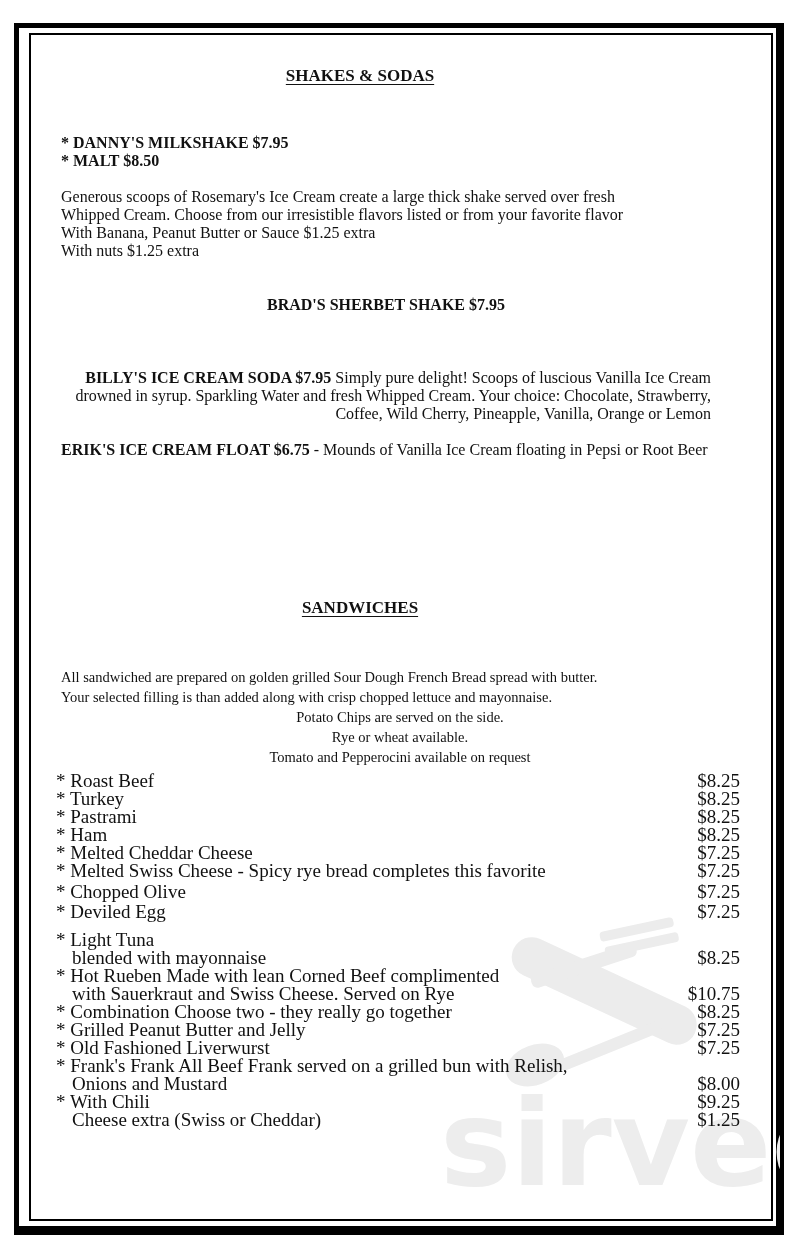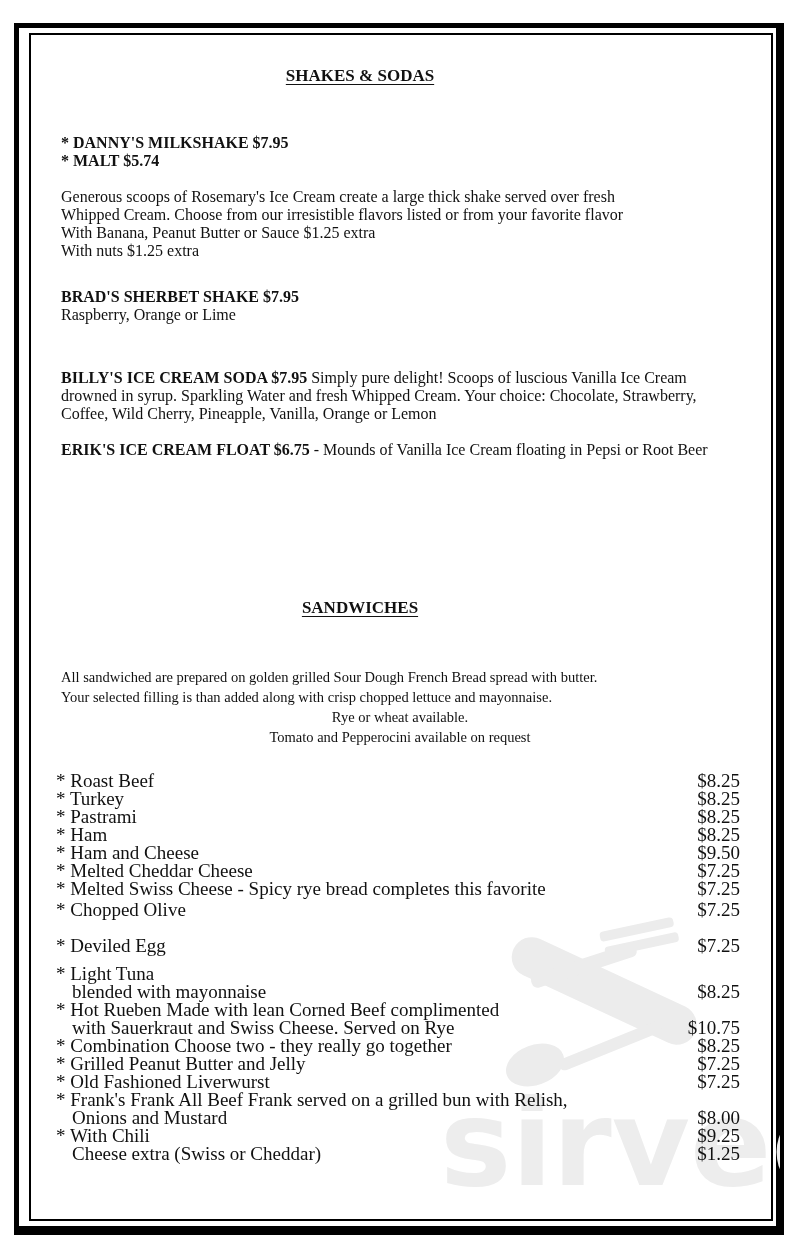--- a/index.html
+++ b/index.html
@@ -46,47 +46,47 @@
       <text x="20" y="285" font-family="DejaVu Sans, sans-serif" font-weight="bold" font-size="120" fill="#ededed">sirved</text>
     </g>
   </svg>
 </div>
 
 <div class="content">
   <div class="section-title" style="top:66px;">SHAKES &amp; SODAS</div>
 
   <div class="block" style="top:134px; font-weight:bold;">
     <div>* DANNY'S MILKSHAKE $7.95</div>
-    <div>* MALT $5.74</div>
+    <div>* MALT $8.50</div>
   </div>
   <div class="block" style="top:188px;">
     <div>Generous scoops of Rosemary's Ice Cream create a large thick shake served over fresh</div>
     <div>Whipped Cream. Choose from our irresistible flavors listed or from your favorite flavor</div>
     <div>With Banana, Peanut Butter or Sauce $1.25 extra</div>
     <div>With nuts $1.25 extra</div>
   </div>
 
-  <div class="block" style="top:288px;">
+  <div class="block" style="top:296px;text-align:center;">
     <div style="font-weight:bold;">BRAD'S SHERBET SHAKE $7.95</div>
-    <div>Raspberry, Orange or Lime</div>
   </div>
 
-  <div class="block" style="top:369px;">
+  <div class="block" style="top:369px;text-align:right;">
     <b>BILLY'S ICE CREAM SODA $7.95</b><span> Simply pure delight! Scoops of luscious Vanilla Ice Cream drowned in syrup. Sparkling Water and fresh Whipped Cream. Your choice: Chocolate, Strawberry, Coffee, Wild Cherry, Pineapple, Vanilla, Orange or Lemon</span>
   </div>
 
   <div class="block" style="top:441px;">
     <b>ERIK'S ICE CREAM FLOAT $6.75</b><span> - Mounds of Vanilla Ice Cream floating in Pepsi or Root Beer</span>
   </div>
 
   <div class="section-title" style="top:598px;">SANDWICHES</div>
 
   <div class="intro" style="top:667px;">
     <div class="left">All sandwiched are prepared on golden grilled Sour Dough French Bread spread with butter.</div>
     <div class="left">Your selected filling is than added along with crisp chopped lettuce and mayonnaise.</div>
+    <div class="center">Potato Chips are served on the side.</div>
     <div class="center">Rye or wheat available.</div>
     <div class="center">Tomato and Pepperocini available on request</div>
   </div>
 
   <div class="items">
     <div class="item">
         <span class="name">* Roast Beef</span>
         <span class="price">$8.25</span>
       </div>
     <div class="item">
@@ -95,36 +95,32 @@
       </div>
     <div class="item">
         <span class="name">* Pastrami</span>
         <span class="price">$8.25</span>
       </div>
     <div class="item">
         <span class="name">* Ham</span>
         <span class="price">$8.25</span>
       </div>
     <div class="item">
-        <span class="name">* Ham and Cheese</span>
-        <span class="price">$9.50</span>
-      </div>
-    <div class="item">
         <span class="name">* Melted Cheddar Cheese</span>
         <span class="price">$7.25</span>
       </div>
     <div class="item">
         <span class="name">* Melted Swiss Cheese - Spicy rye bread completes this favorite</span>
         <span class="price">$7.25</span>
       </div>
     <div class="item" style="margin-top:3px;">
         <span class="name">* Chopped Olive</span>
         <span class="price">$7.25</span>
       </div>
-    <div class="item" style="margin-top:18px;">
+    <div class="item" style="margin-top:2px;">
         <span class="name">* Deviled Egg</span>
         <span class="price">$7.25</span>
       </div>
     <div class="item" style="margin-top:10px;">
         <span class="name">* Light Tuna</span>
         <span class="sub">blended with mayonnaise</span>
         <span class="price">$8.25</span>
       </div>
     <div class="item">
         <span class="name">* Hot Rueben Made with lean Corned Beef complimented</span>

